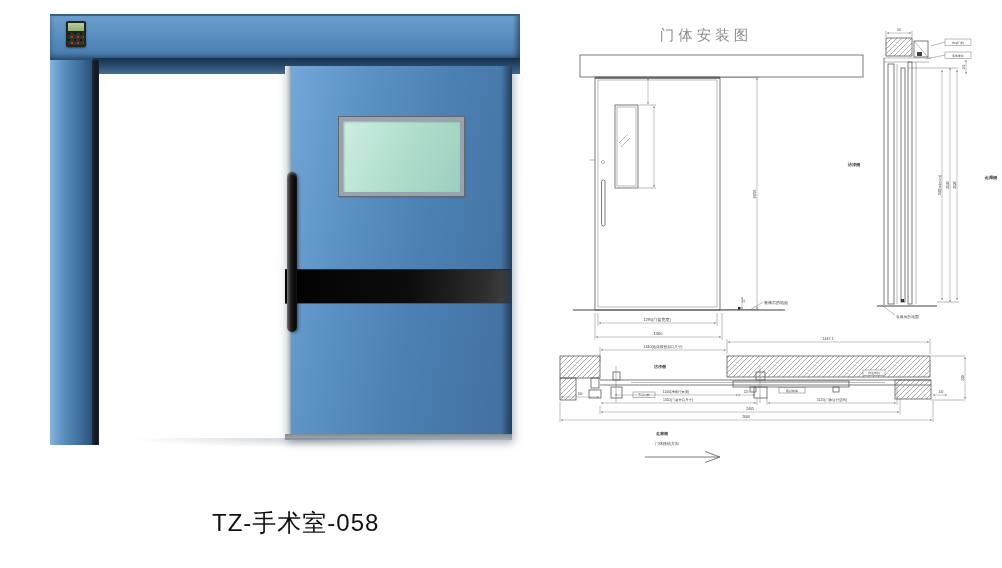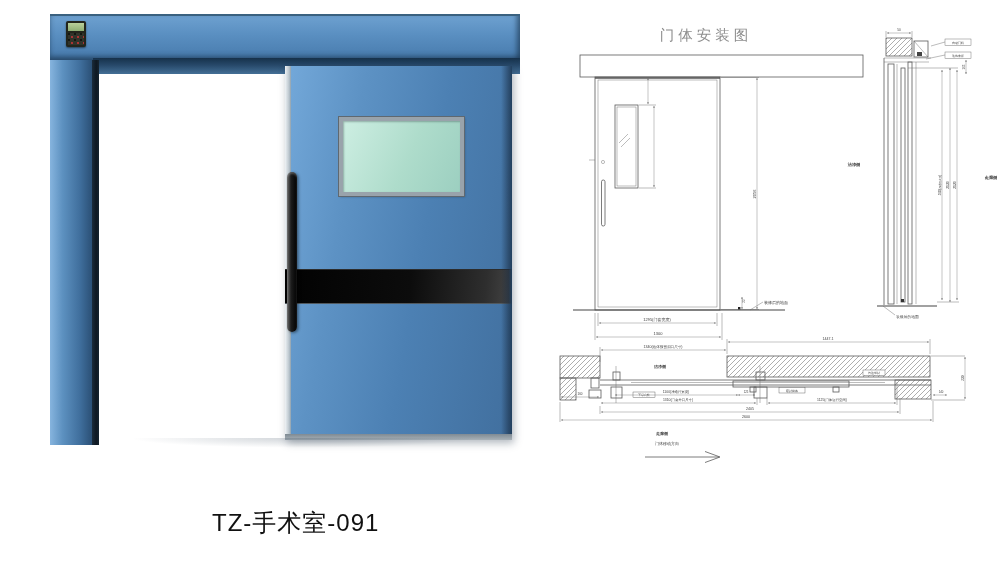--- a/index.html
+++ b/index.html
@@ -246,13 +246,13 @@
 
     <text font-size="4" x="117" y="425" text-anchor="middle" font-weight="bold">走廊侧</text>
     <text font-size="4" x="122" y="434.5" text-anchor="middle">门体移动方向</text>
     <g>
       <line class="o" x1="100" y1="447" x2="174" y2="447" stroke-width=".7"></line>
       <polyline class="o" points="160,441.5 175,447 160,452.5" stroke-width=".7"></polyline>
     </g>
   </g>
 </svg>
 
-<div class="abs caption">TZ-手术室-091</div>
+<div class="abs caption">TZ-手术室-058</div>
 
 </body></html>

